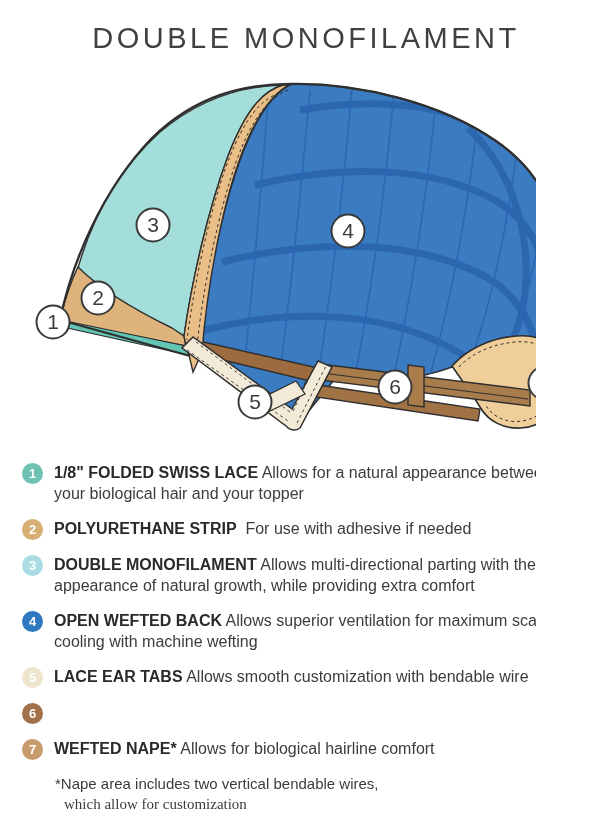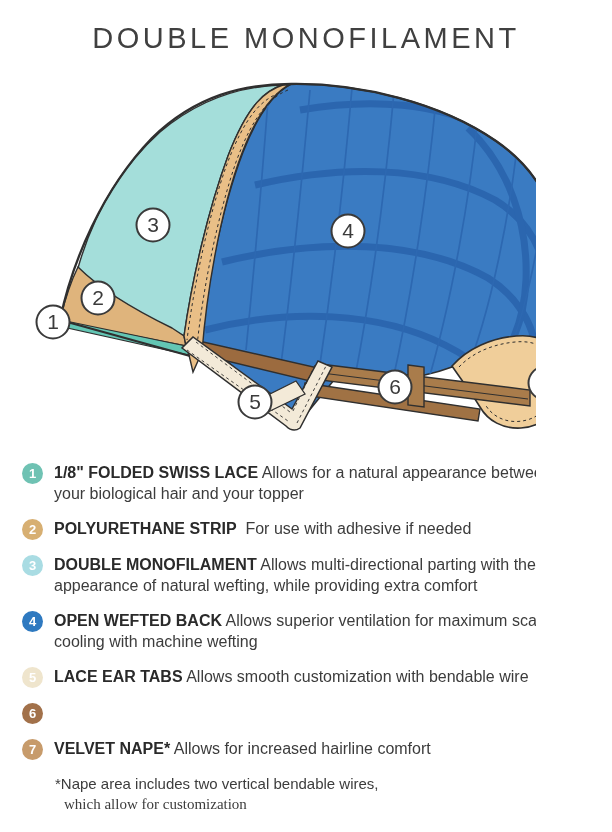--- a/index.html
+++ b/index.html
@@ -142,21 +142,21 @@
     <div class="legend-row">
       <span class="bullet" style="background: rgb(215, 175, 114);">
           <i>2</i>
         </span>
       <p class="legend-text"><b>POLYURETHANE STRIP</b>&nbsp; <span>For use with adhesive if needed</span></p>
     </div>
     <div class="legend-row">
       <span class="bullet" style="background: rgb(169, 220, 227);">
           <i>3</i>
         </span>
-      <p class="legend-text"><b>DOUBLE MONOFILAMENT</b> <span>Allows multi-directional parting with the appearance of natural wefting, while providing extra comfort</span></p>
+      <p class="legend-text"><b>DOUBLE MONOFILAMENT</b> <span>Allows multi-directional parting with the appearance of natural growth, while providing extra comfort</span></p>
     </div>
     <div class="legend-row">
       <span class="bullet" style="background: rgb(46, 121, 192);">
           <i>4</i>
         </span>
       <p class="legend-text"><b>OPEN WEFTED BACK</b> <span>Allows superior ventilation for maximum scalp cooling with machine wefting</span></p>
     </div>
     <div class="legend-row">
       <span class="bullet" style="background: rgb(239, 229, 205);">
           <i>5</i>
@@ -165,21 +165,21 @@
     </div>
     <div class="legend-row">
       <span class="bullet" style="background: rgb(162, 113, 74);">
           <i>6</i>
         </span>
     </div>
     <div class="legend-row">
       <span class="bullet" style="background: rgb(199, 155, 107);">
           <i>7</i>
         </span>
-      <p class="legend-text"><b>VELVET NAPE*</b> <span>Allows for increased hairline comfort</span></p>
+      <p class="legend-text"><b>WEFTED NAPE*</b> <span>Allows for biological hairline comfort</span></p>
     </div>
     <div class="footnote">
       <div class="fn1">*Nape area includes two vertical bendable wires,</div>
       <div class="fn2">which allow for customization</div>
     </div>
   </div>
 
 </div>
 
 </body></html>

